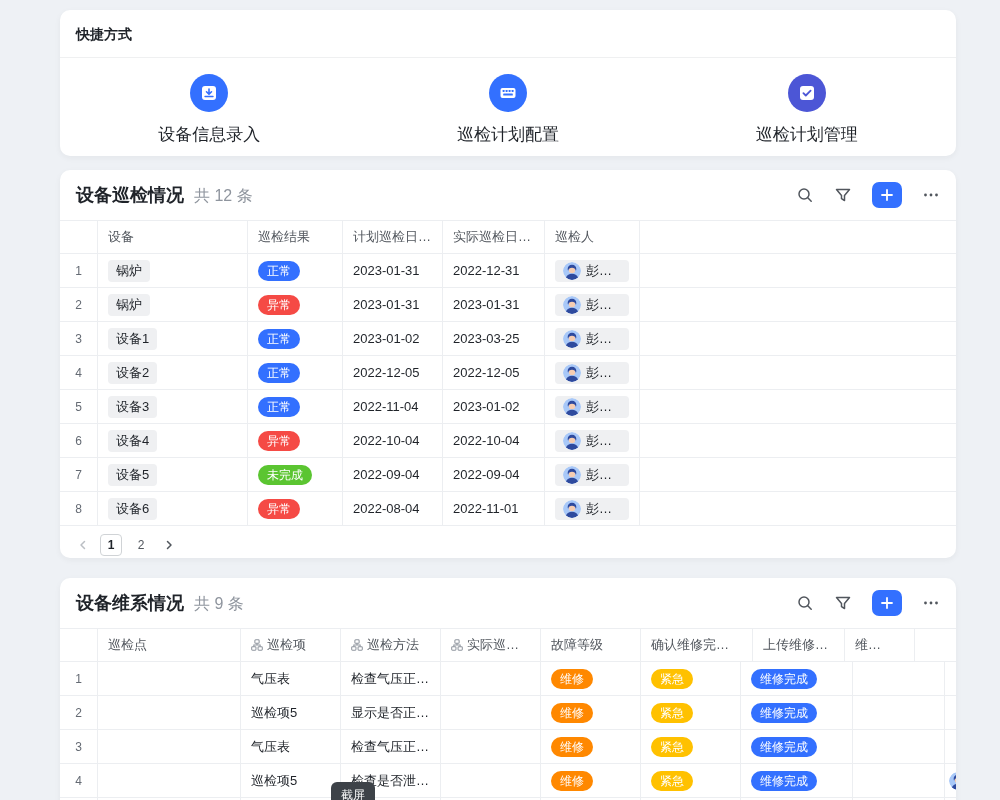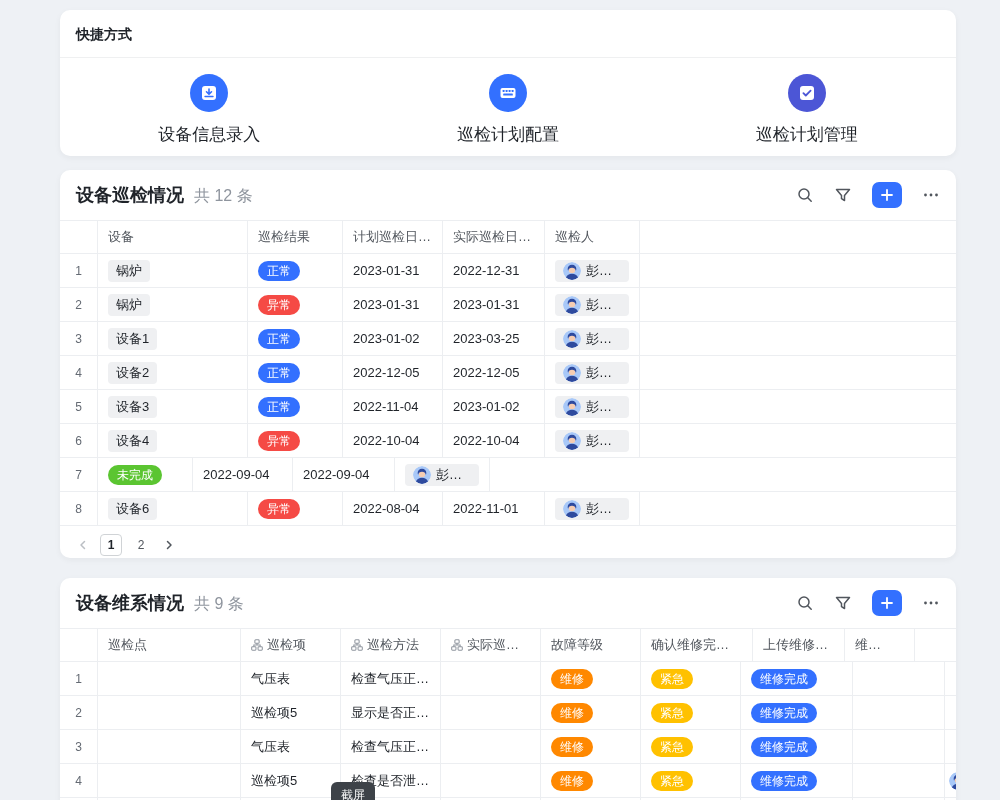--- a/index.html
+++ b/index.html
@@ -294,20 +294,23 @@
                 <path d="M3.4 17.2c1-2.9 3.5-4.2 6.6-4.2s5.6 1.3 6.6 4.2C14.9 19 12.6 20 10 20s-4.9-1-6.6-2.8z" fill="#2e4a9e"></path>
               </svg>
             </span>
             <span class="txt">彭梨梨</span>
           </span>
         </div>
         <div class="cell filler"></div>
       </div>
       <div class="t-row">
         <div class="cell num-cell">7</div>
+        <div class="cell" style="width: 150px;">
+          <span class="gray-pill">设备5</span>
+        </div>
         <div class="cell" style="width: 95px;">
           <span class="badge" style="background: rgb(91, 197, 49);">未完成</span>
         </div>
         <div class="cell" style="width: 100px;">2022-09-04</div>
         <div class="cell" style="width: 102px;">2022-09-04</div>
         <div class="cell" style="width: 95px;">
           <span class="gray-pill">
             <span class="avatar">
               <svg width="18" height="18" viewBox="0 0 20 20">
                 <circle cx="10" cy="10" r="10" fill="#a8c8f8"></circle>

